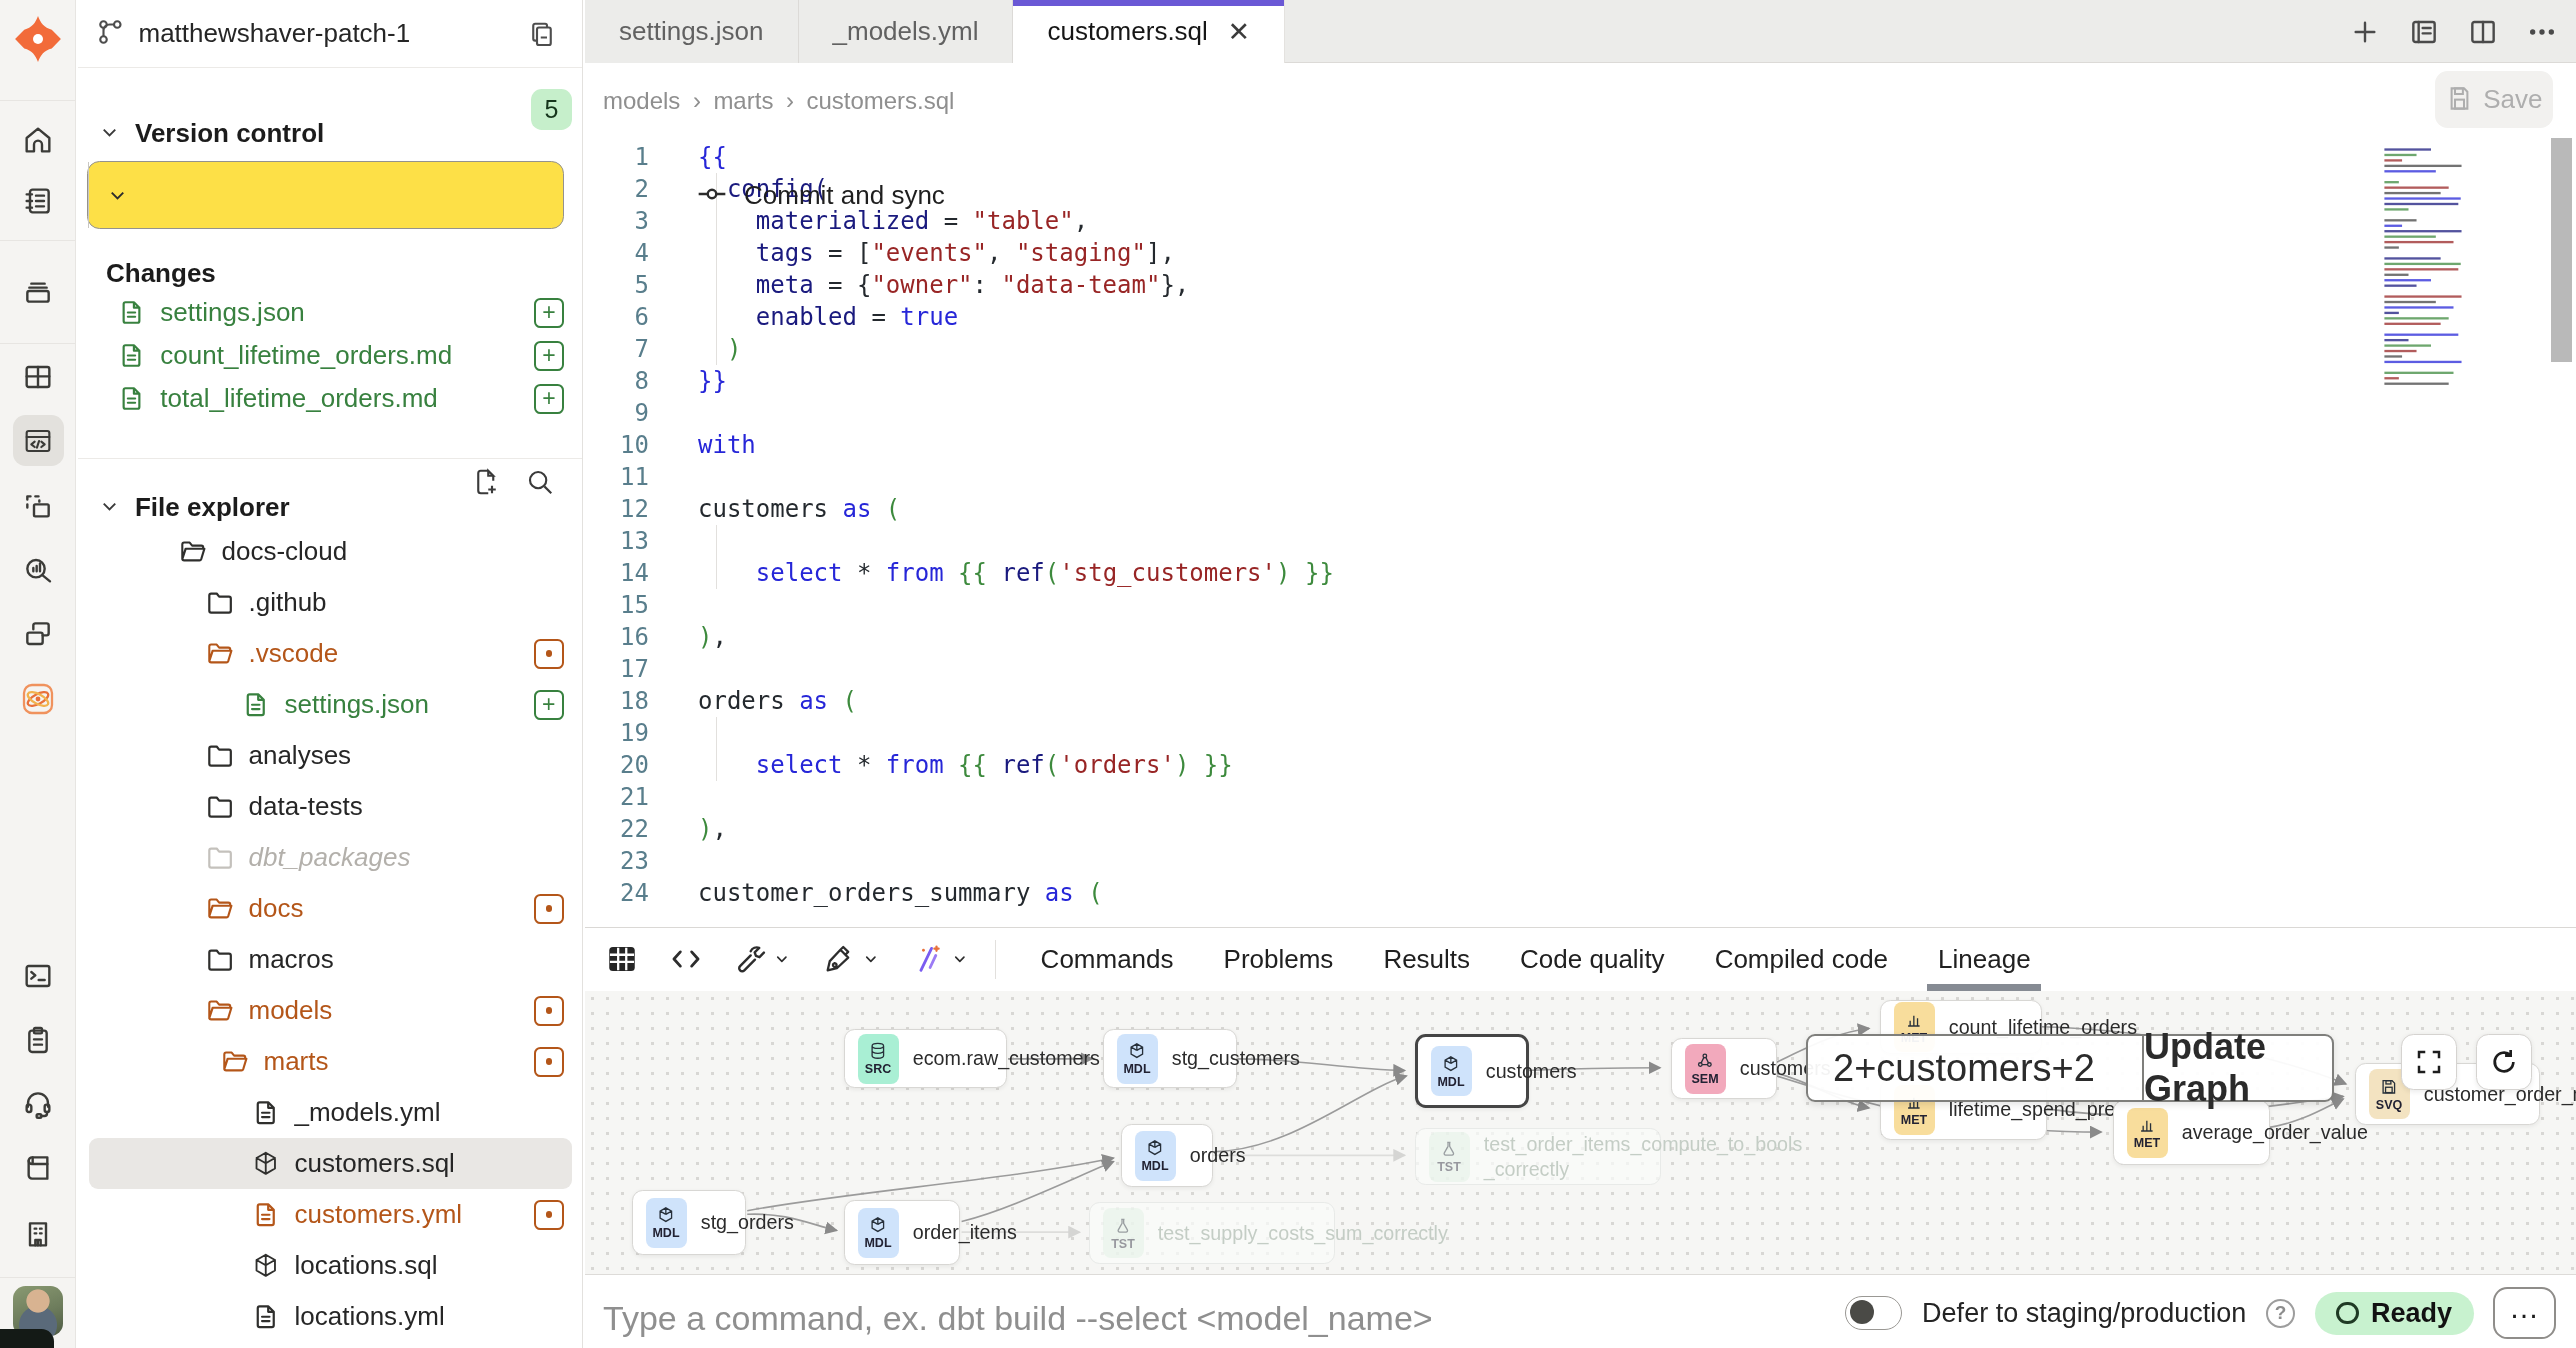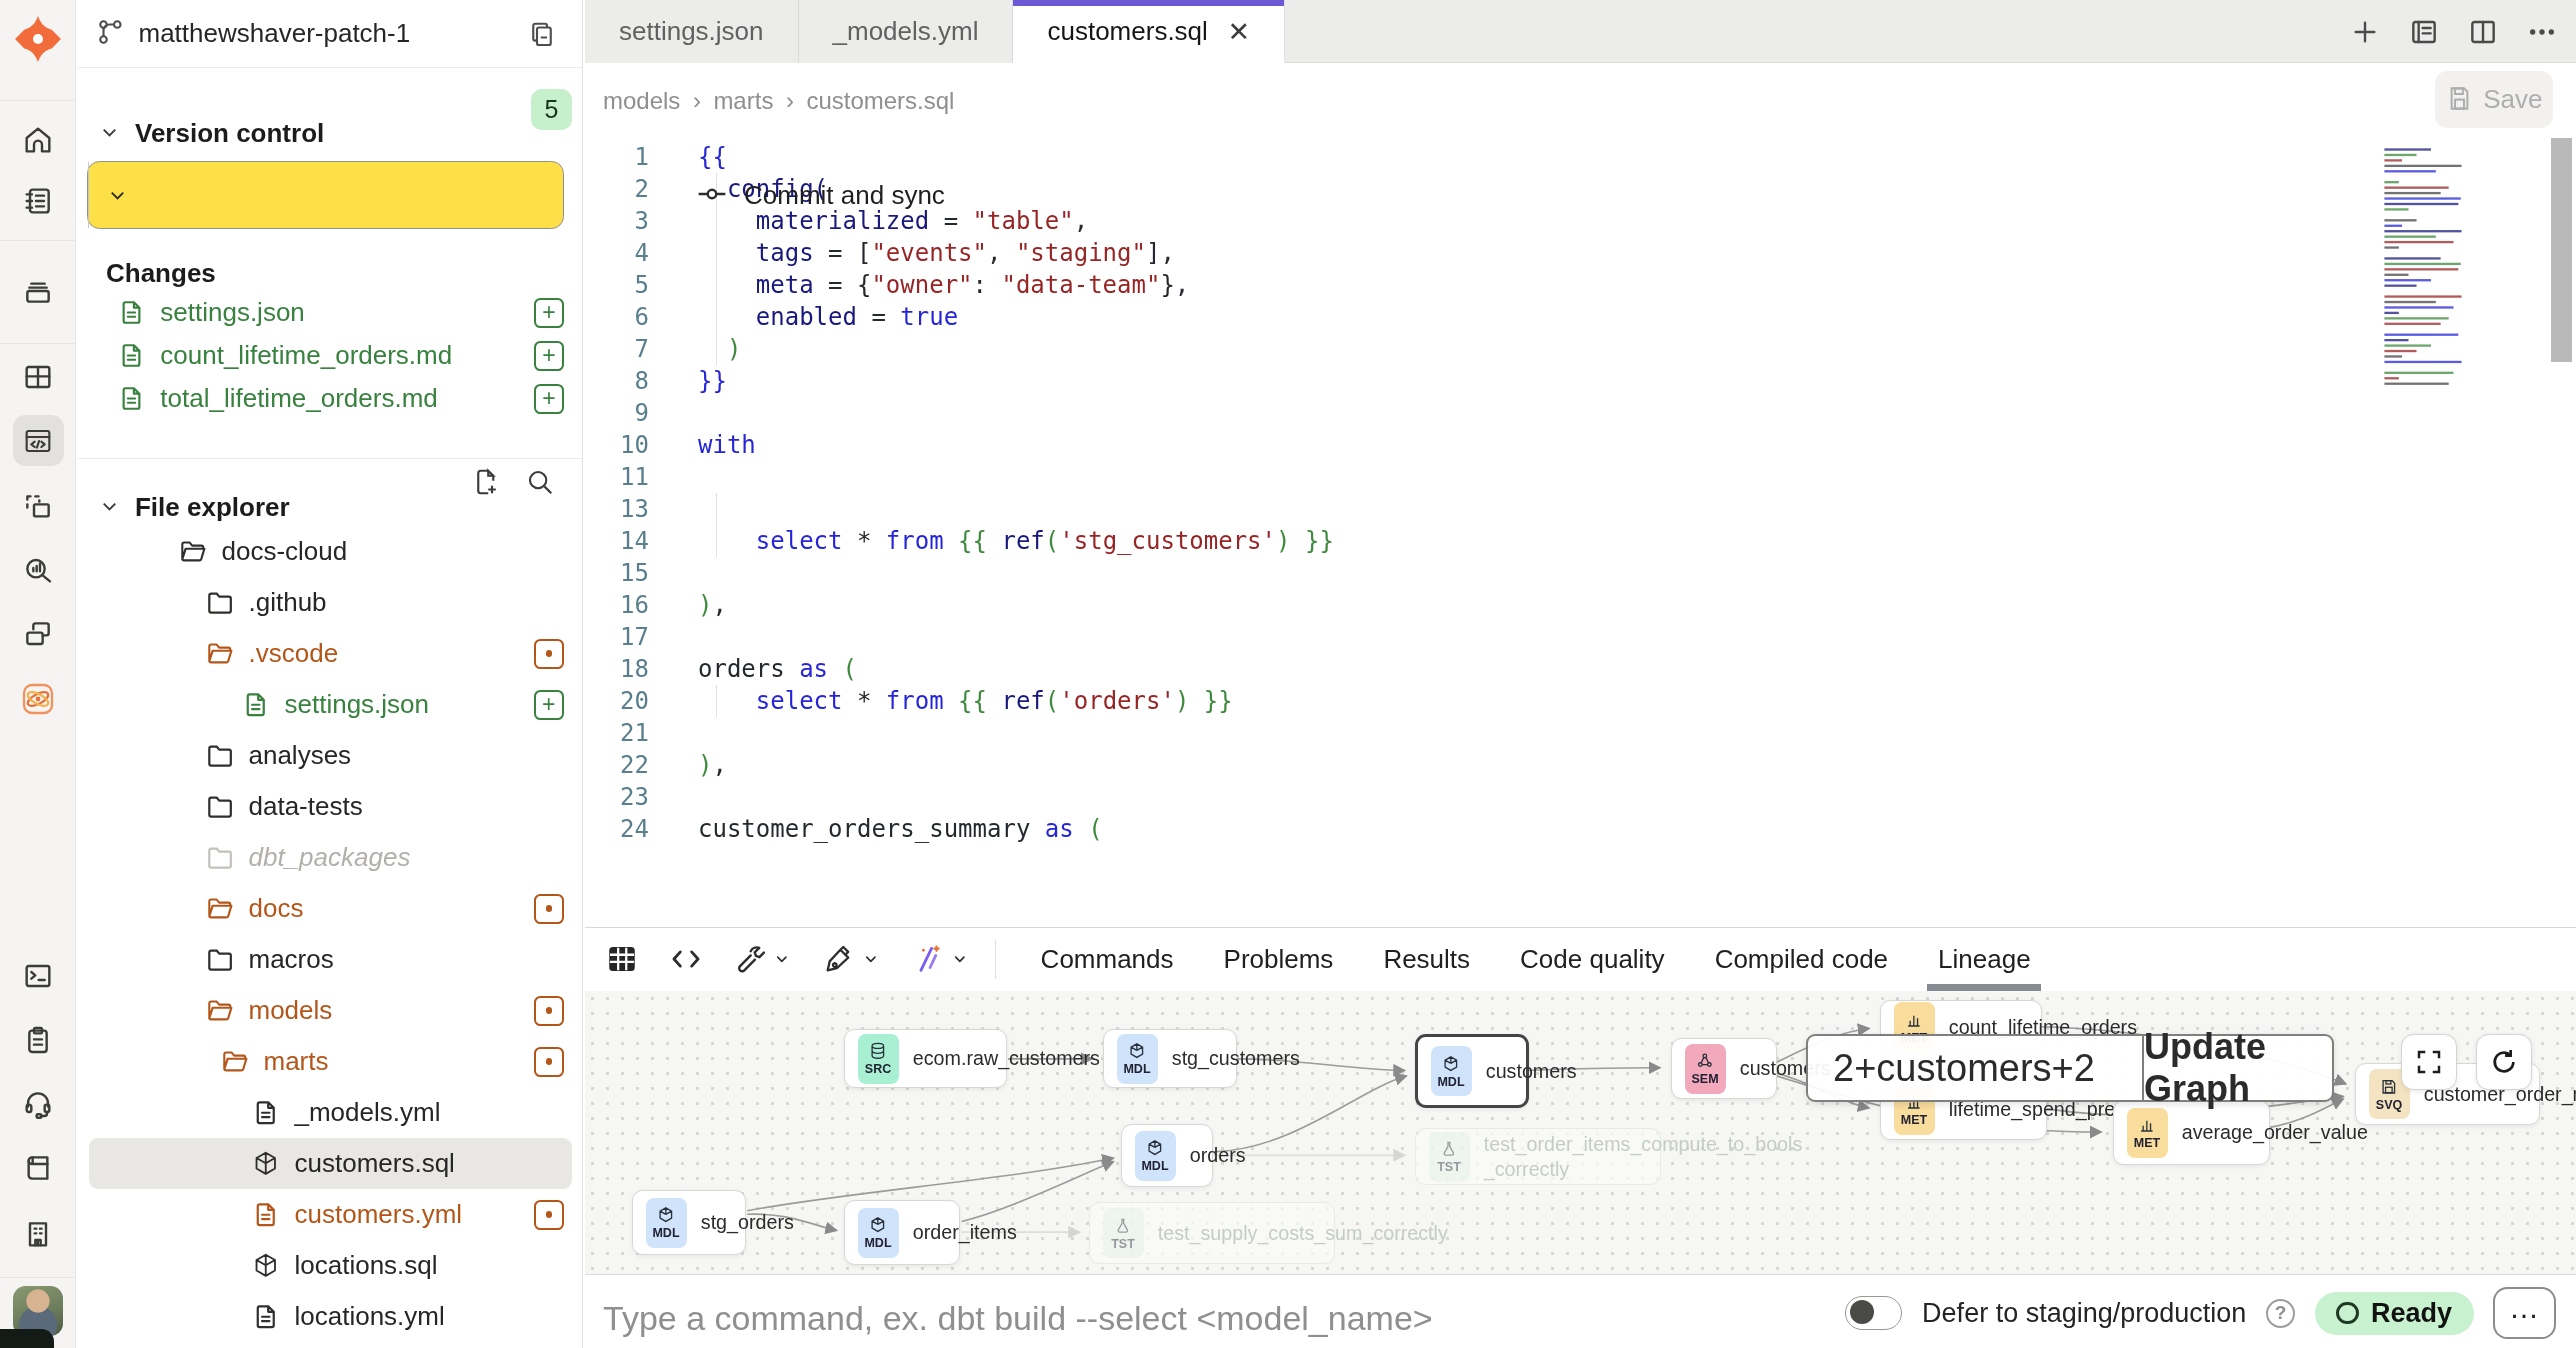--- a/index.html
+++ b/index.html
@@ -589,26 +589,28 @@
           <div class="cl"><span class="guide"></span><span class="ln">2</span><span class="ct"><span class="tk-p">  </span><span class="tk-n">config(</span></span></div>
           <div class="cl"><span class="guide"></span><span class="ln">3</span><span class="ct"><span class="tk-p">    </span><span class="tk-n">materialized</span><span class="tk-p"> = </span><span class="tk-s">"table"</span><span class="tk-p">,</span></span></div>
           <div class="cl"><span class="guide"></span><span class="ln">4</span><span class="ct"><span class="tk-p">    </span><span class="tk-n">tags</span><span class="tk-p"> = [</span><span class="tk-s">"events"</span><span class="tk-p">, </span><span class="tk-s">"staging"</span><span class="tk-p">],</span></span></div>
           <div class="cl"><span class="guide"></span><span class="ln">5</span><span class="ct"><span class="tk-p">    </span><span class="tk-n">meta</span><span class="tk-p"> = {</span><span class="tk-s">"owner"</span><span class="tk-p">: </span><span class="tk-s">"data-team"</span><span class="tk-p">},</span></span></div>
           <div class="cl"><span class="guide"></span><span class="ln">6</span><span class="ct"><span class="tk-p">    </span><span class="tk-n">enabled</span><span class="tk-p"> = </span><span class="tk-k">true</span></span></div>
           <div class="cl"><span class="guide"></span><span class="ln">7</span><span class="ct"><span class="tk-p">  </span><span class="tk-g">)</span></span></div>
           <div class="cl"><span class="ln">8</span><span class="ct"><span class="tk-k">}}</span></span></div>
           <div class="cl"><span class="ln">9</span><span class="ct"></span></div>
           <div class="cl"><span class="ln">10</span><span class="ct"><span class="tk-k">with</span></span></div>
           <div class="cl"><span class="ln">11</span><span class="ct"></span></div>
+          <div class="cl"><span class="ln">12</span><span class="ct"><span class="tk-p">customers </span><span class="tk-k">as</span><span class="tk-p"> </span><span class="tk-g">(</span></span></div>
           <div class="cl"><span class="guide"></span><span class="ln">13</span><span class="ct"></span></div>
           <div class="cl"><span class="guide"></span><span class="ln">14</span><span class="ct"><span class="tk-p">    </span><span class="tk-k">select</span><span class="tk-p"> * </span><span class="tk-k">from</span><span class="tk-p"> </span><span class="tk-g">{{</span><span class="tk-p"> </span><span class="tk-n">ref</span><span class="tk-g">(</span><span class="tk-s">'stg_customers'</span><span class="tk-g">)</span><span class="tk-p"> </span><span class="tk-g">}}</span></span></div>
           <div class="cl"><span class="ln">15</span><span class="ct"></span></div>
           <div class="cl"><span class="ln">16</span><span class="ct"><span class="tk-g">)</span><span class="tk-p">,</span></span></div>
           <div class="cl"><span class="ln">17</span><span class="ct"></span></div>
           <div class="cl"><span class="ln">18</span><span class="ct"><span class="tk-p">orders </span><span class="tk-k">as</span><span class="tk-p"> </span><span class="tk-g">(</span></span></div>
+          <div class="cl"><span class="guide"></span><span class="ln">19</span><span class="ct"></span></div>
           <div class="cl"><span class="guide"></span><span class="ln">20</span><span class="ct"><span class="tk-p">    </span><span class="tk-k">select</span><span class="tk-p"> * </span><span class="tk-k">from</span><span class="tk-p"> </span><span class="tk-g">{{</span><span class="tk-p"> </span><span class="tk-n">ref</span><span class="tk-g">(</span><span class="tk-s">'orders'</span><span class="tk-g">)</span><span class="tk-p"> </span><span class="tk-g">}}</span></span></div>
           <div class="cl"><span class="ln">21</span><span class="ct"></span></div>
           <div class="cl"><span class="ln">22</span><span class="ct"><span class="tk-g">)</span><span class="tk-p">,</span></span></div>
           <div class="cl"><span class="ln">23</span><span class="ct"></span></div>
           <div class="cl"><span class="ln">24</span><span class="ct"><span class="tk-p">customer_orders_summary </span><span class="tk-k">as</span><span class="tk-p"> </span><span class="tk-g">(</span></span></div>
         </div>
       <svg class="minimap" id="minimap" viewBox="0 0 150 280">
           <rect x="6" y="6" width="52.2" height="2.6" fill="#1a1a7e" opacity="0.75"></rect>
           <rect x="6" y="12.1" width="36" height="2.6" fill="#3d8a3d" opacity="0.75"></rect>
           <rect x="6" y="18.2" width="19.8" height="2.6" fill="#982525" opacity="0.75"></rect>

